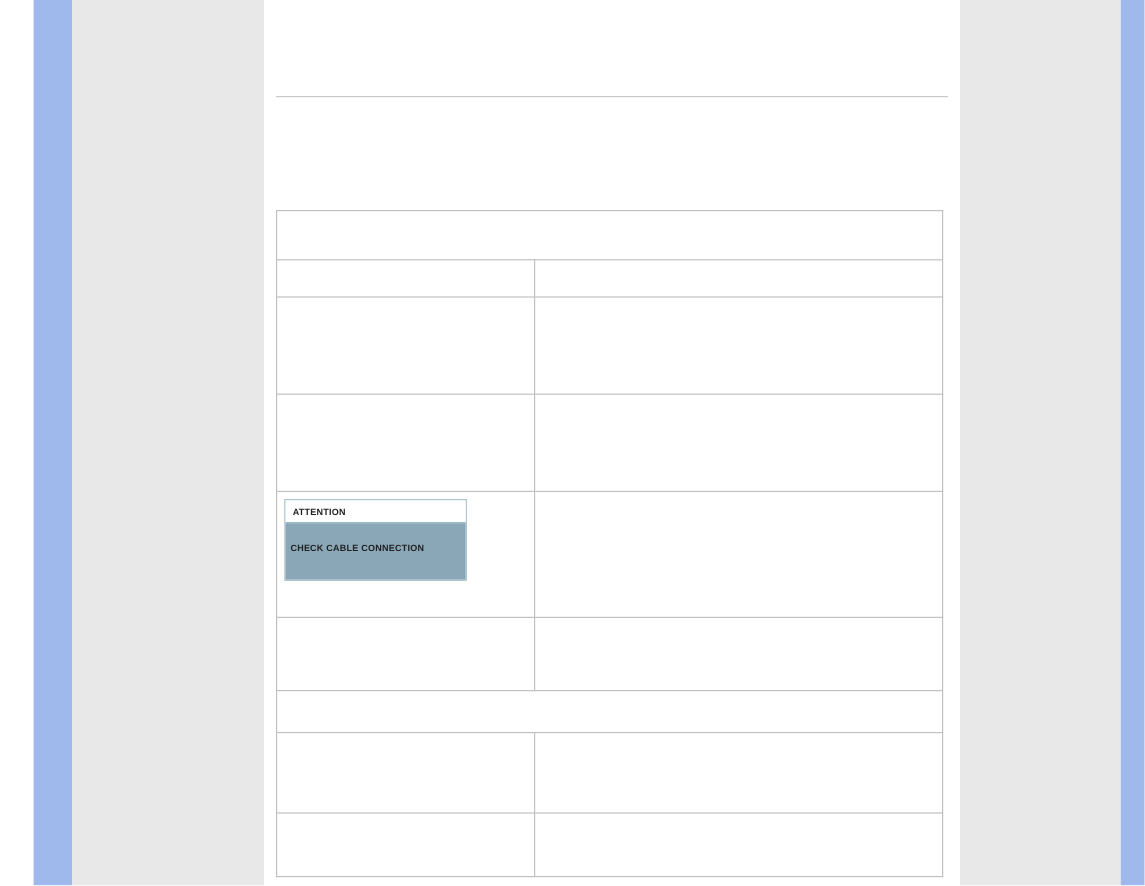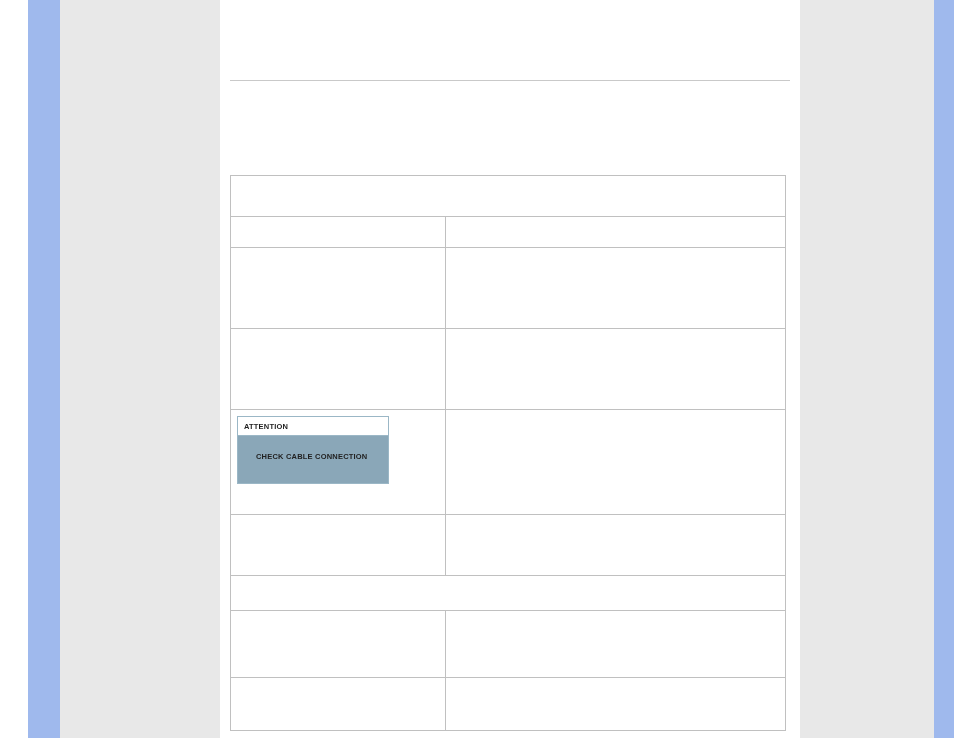--- a/index.html
+++ b/index.html
@@ -89,21 +89,21 @@
   }
   .alert-head {
     background: #ffffff;
     padding: 5px 6px 4px 6px;
     border-bottom: 1px solid #9bb7c6;
     letter-spacing: 0.2px;
   }
   .alert-body {
     background: #8aa7b8;
     color: #222;
-    padding: 16px 6px 22px 18px;
+    padding: 16px 6px 22px 4px;
     letter-spacing: 0.2px;
   }
 </style>
 </head>
 <body>
 
 <div class="viewport">
   <div class="blue-stripe-left"></div>
   <div class="gray-band-left"></div>
   <div class="gray-band-right"></div>

